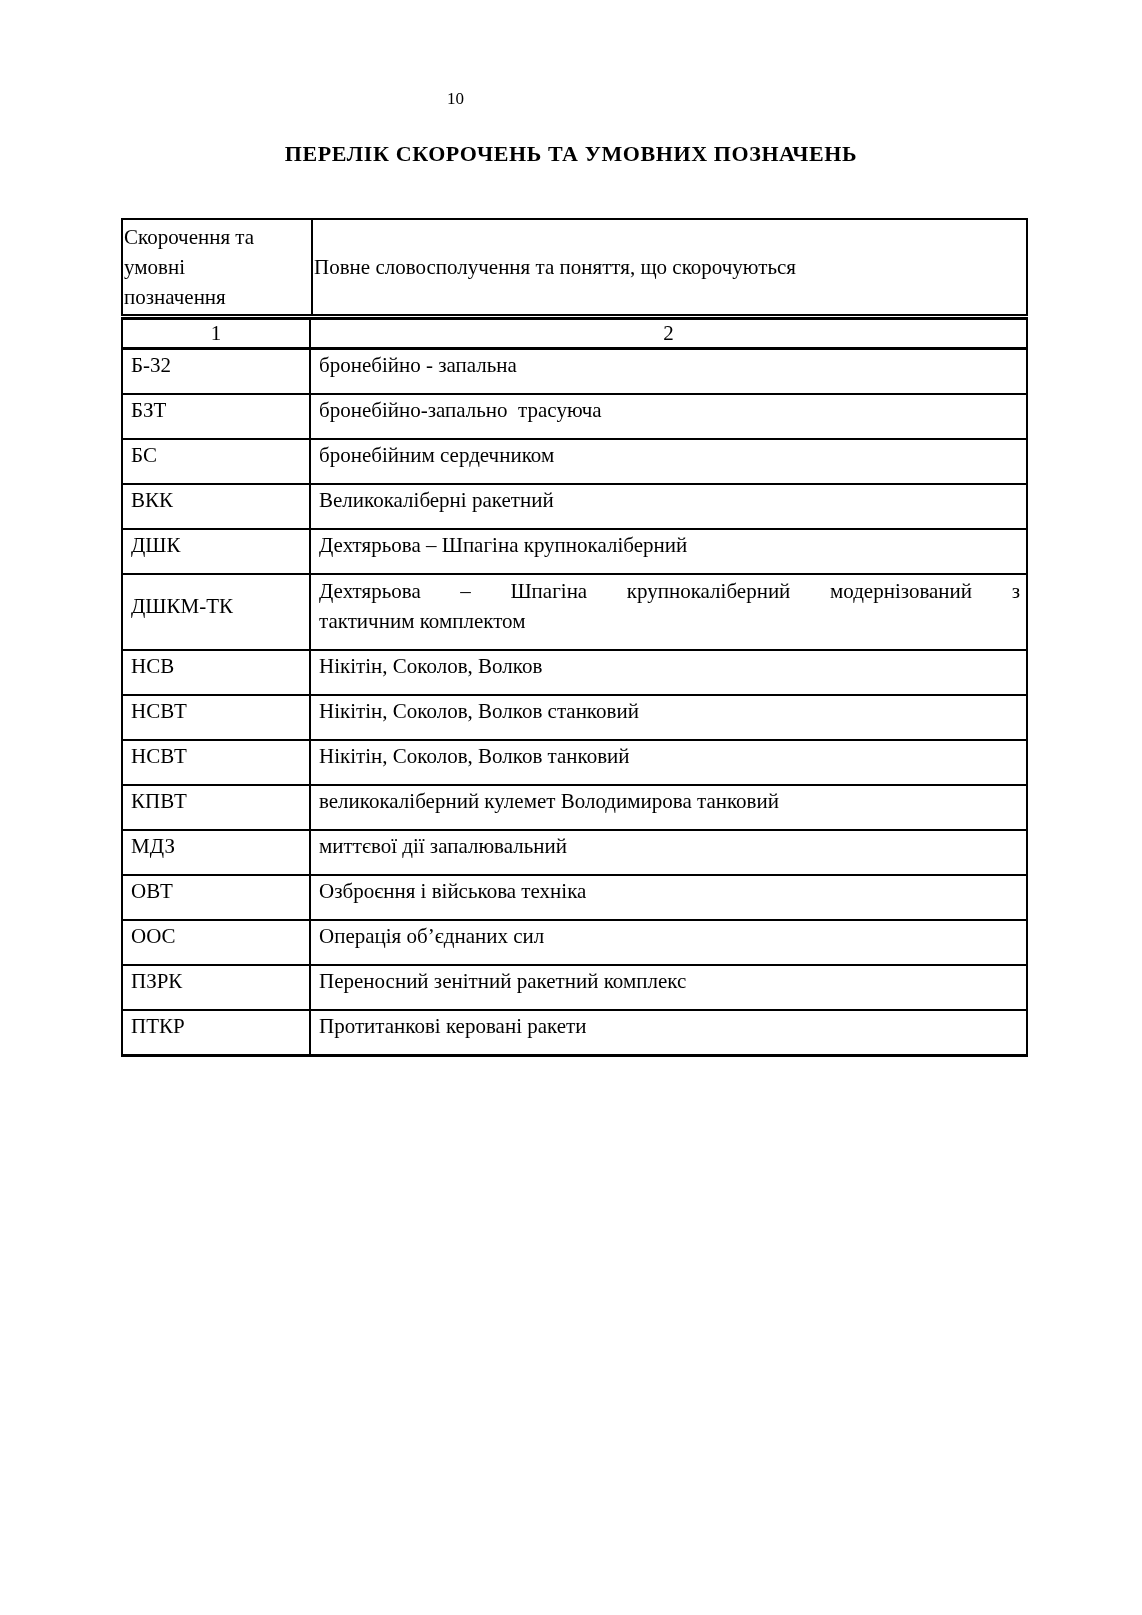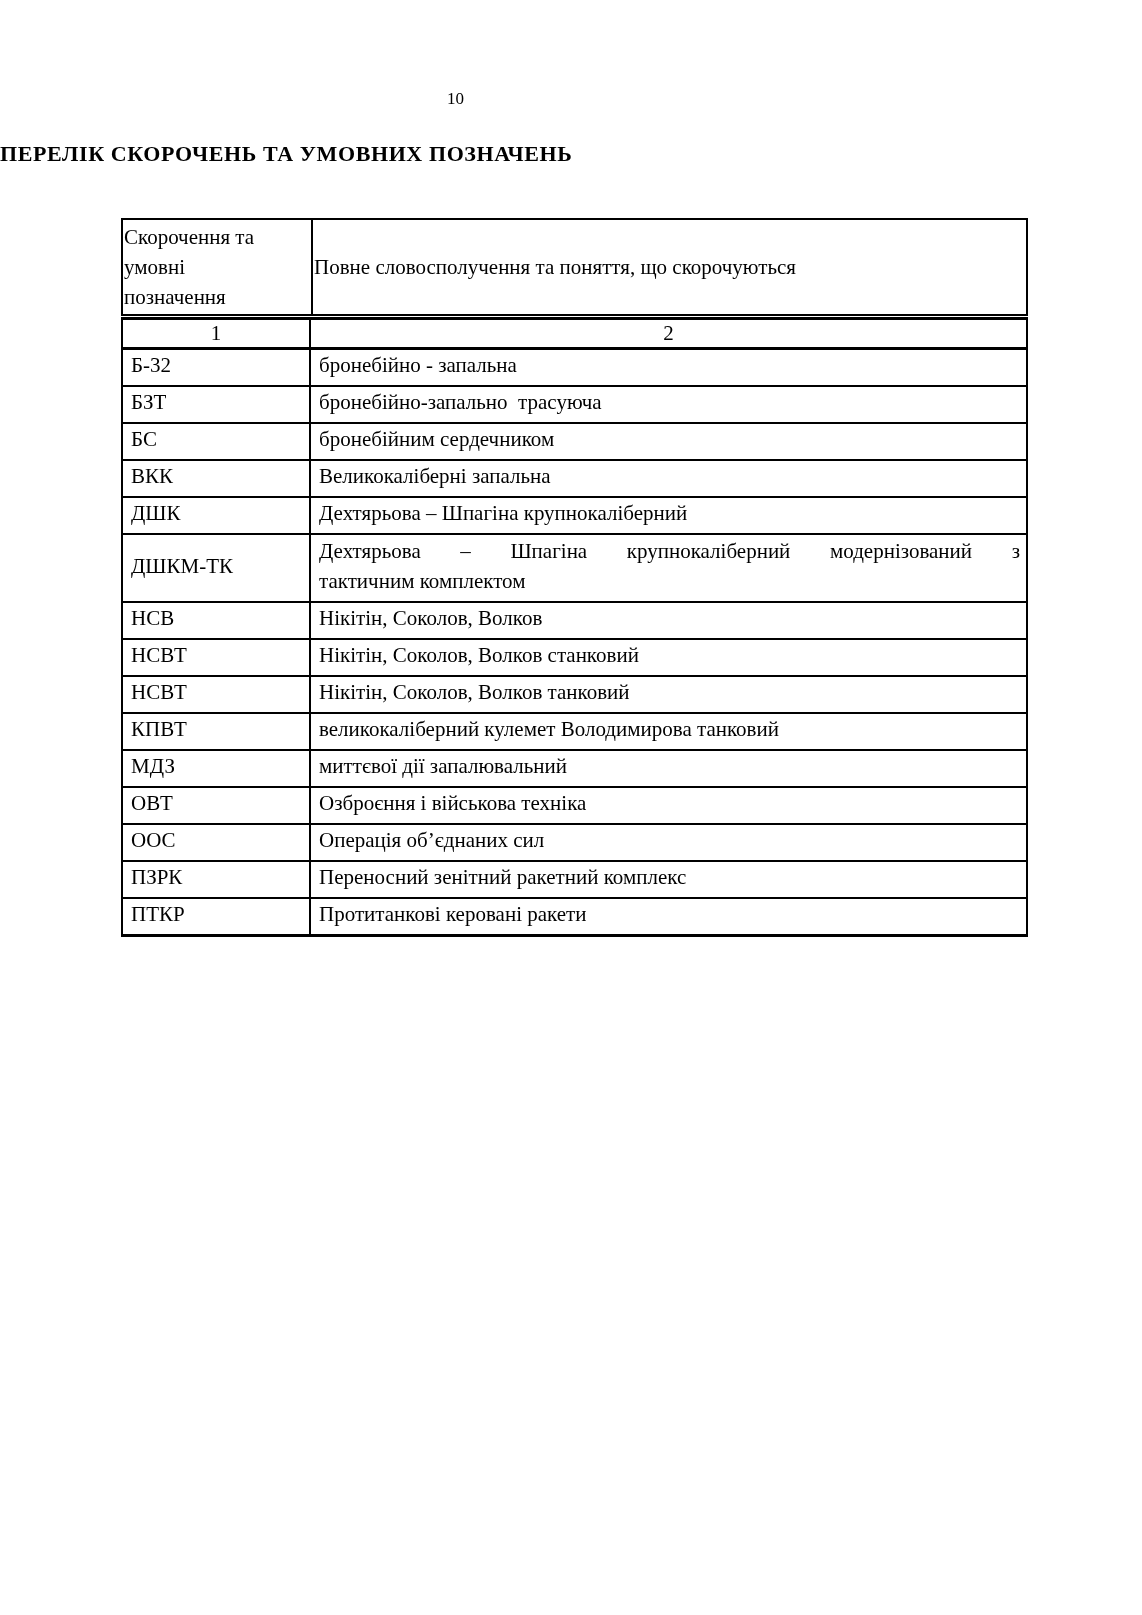--- a/index.html
+++ b/index.html
@@ -21,20 +21,21 @@
     width: 911px;
     text-align: center;
     font-size: 17px;
     line-height: 1.1;
   }
   .title {
     position: absolute;
     top: 141px;
     left: 0;
     width: 1142px;
+    text-align: center;
     font-size: 22px;
     font-weight: bold;
     letter-spacing: 0.6px;
     margin: 0;
   }
   table {
     border-collapse: collapse;
     table-layout: fixed;
     font-size: 21px;
   }
@@ -59,21 +60,21 @@
     left: 121px;
     width: 907px;
     border: 2px solid #000;
     border-top: 3px solid #000;
     border-bottom: 3px solid #000;
   }
   .body-table td {
     border: 2px solid #000;
     height: 31px;
     vertical-align: middle;
-    padding: 0 6px 4px 8px;
+    padding: 0 6px 12px 8px;
   }
   .col-abbr { width: 186px; }
   .num-row td {
     height: 27px;
     text-align: center;
     border-bottom: 3px solid #000;
     padding: 0;
   }
   .full-cell {
     white-space: pre-wrap;
@@ -124,21 +125,21 @@
   <tr>
     <td class="col-abbr">БЗТ</td>
     <td class="full-cell">бронебійно-запально  трасуюча</td>
   </tr>
   <tr>
     <td class="col-abbr">БС</td>
     <td class="full-cell">бронебійним сердечником</td>
   </tr>
   <tr>
     <td class="col-abbr">ВКК</td>
-    <td class="full-cell">Великокаліберні запальна</td>
+    <td class="full-cell">Великокаліберні ракетний</td>
   </tr>
   <tr>
     <td class="col-abbr">ДШК</td>
     <td class="full-cell">Дехтярьова – Шпагіна крупнокаліберний</td>
   </tr>
   <tr class="row-tall">
     <td class="col-abbr">ДШКМ-ТК</td>
     <td>
       <span class="just-line">Дехтярьова – Шпагіна крупнокаліберний модернізований з</span>
       <span class="plain-line">тактичним комплектом</span>

